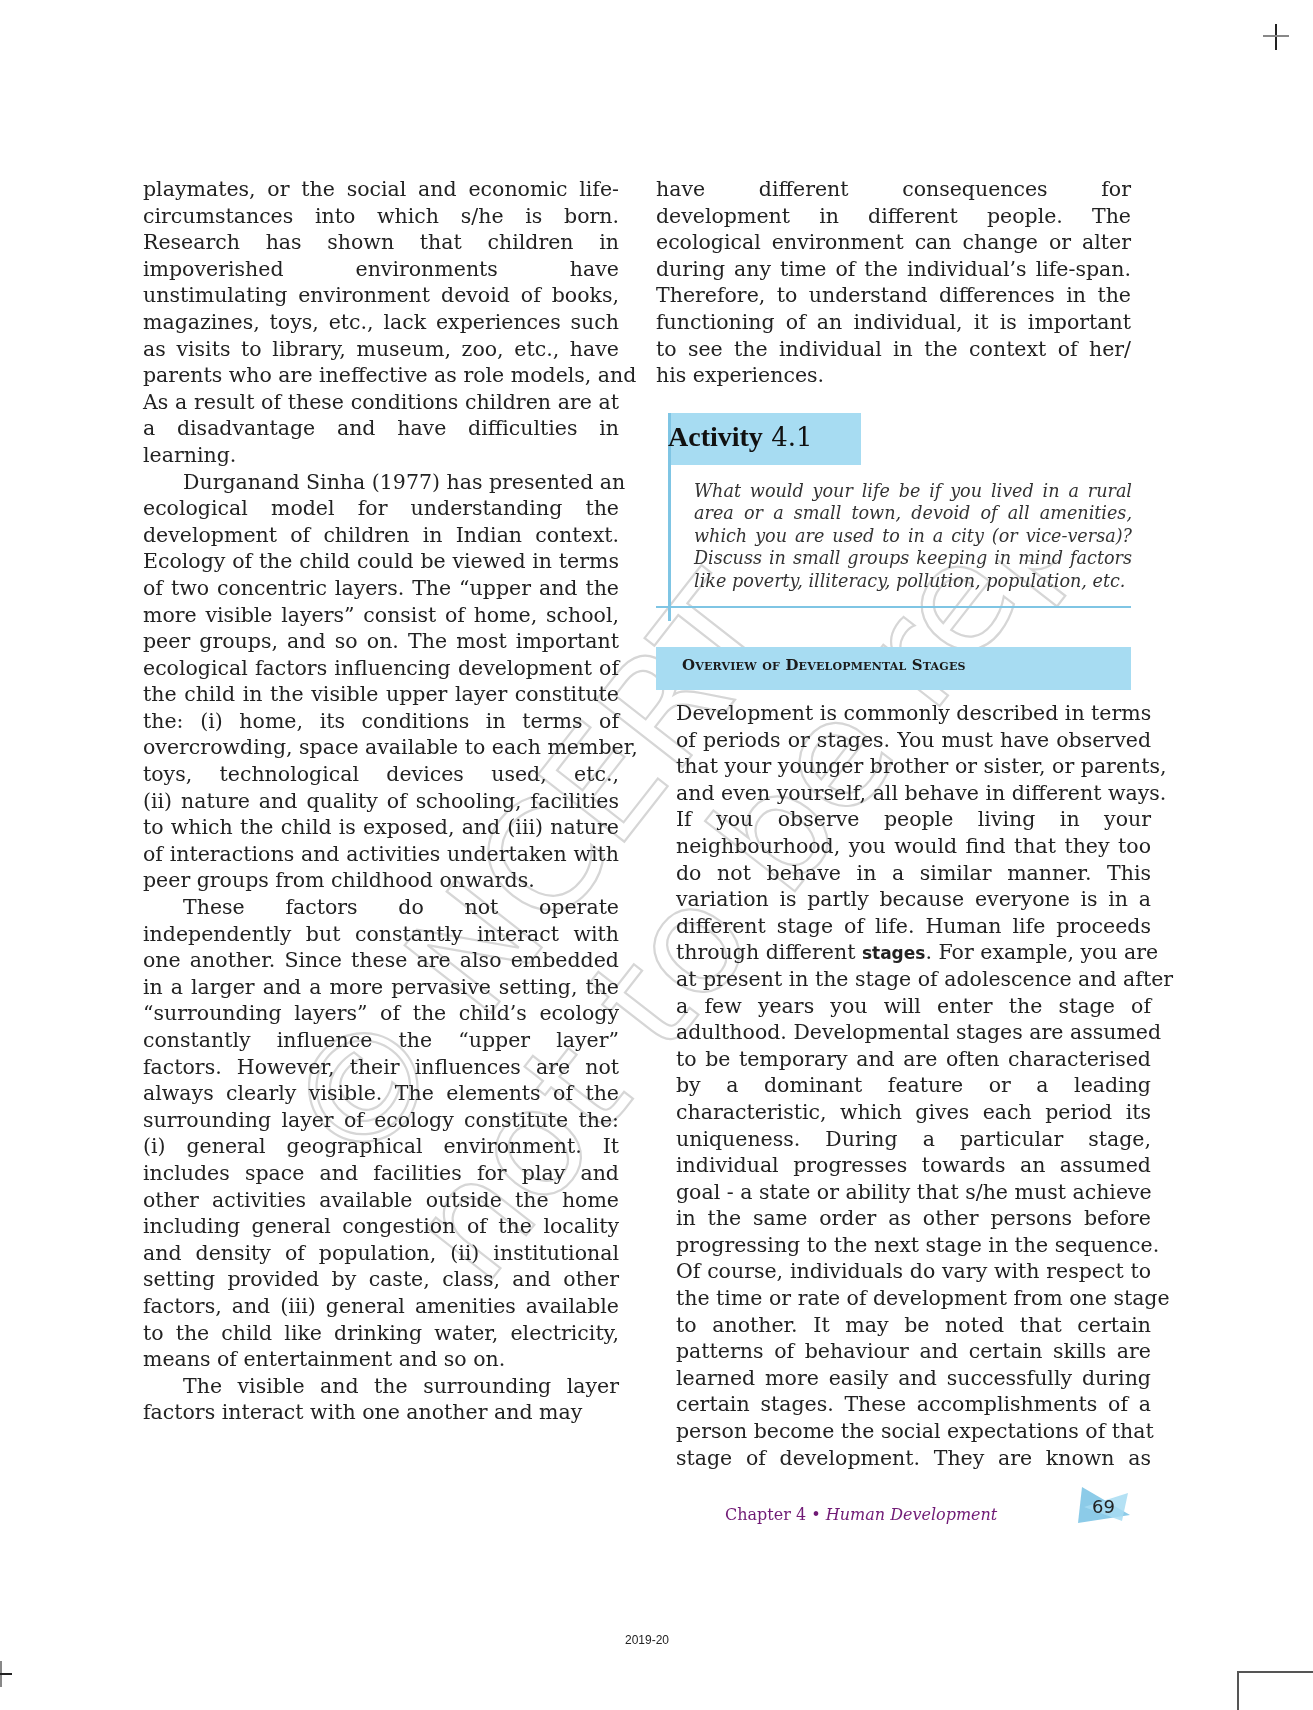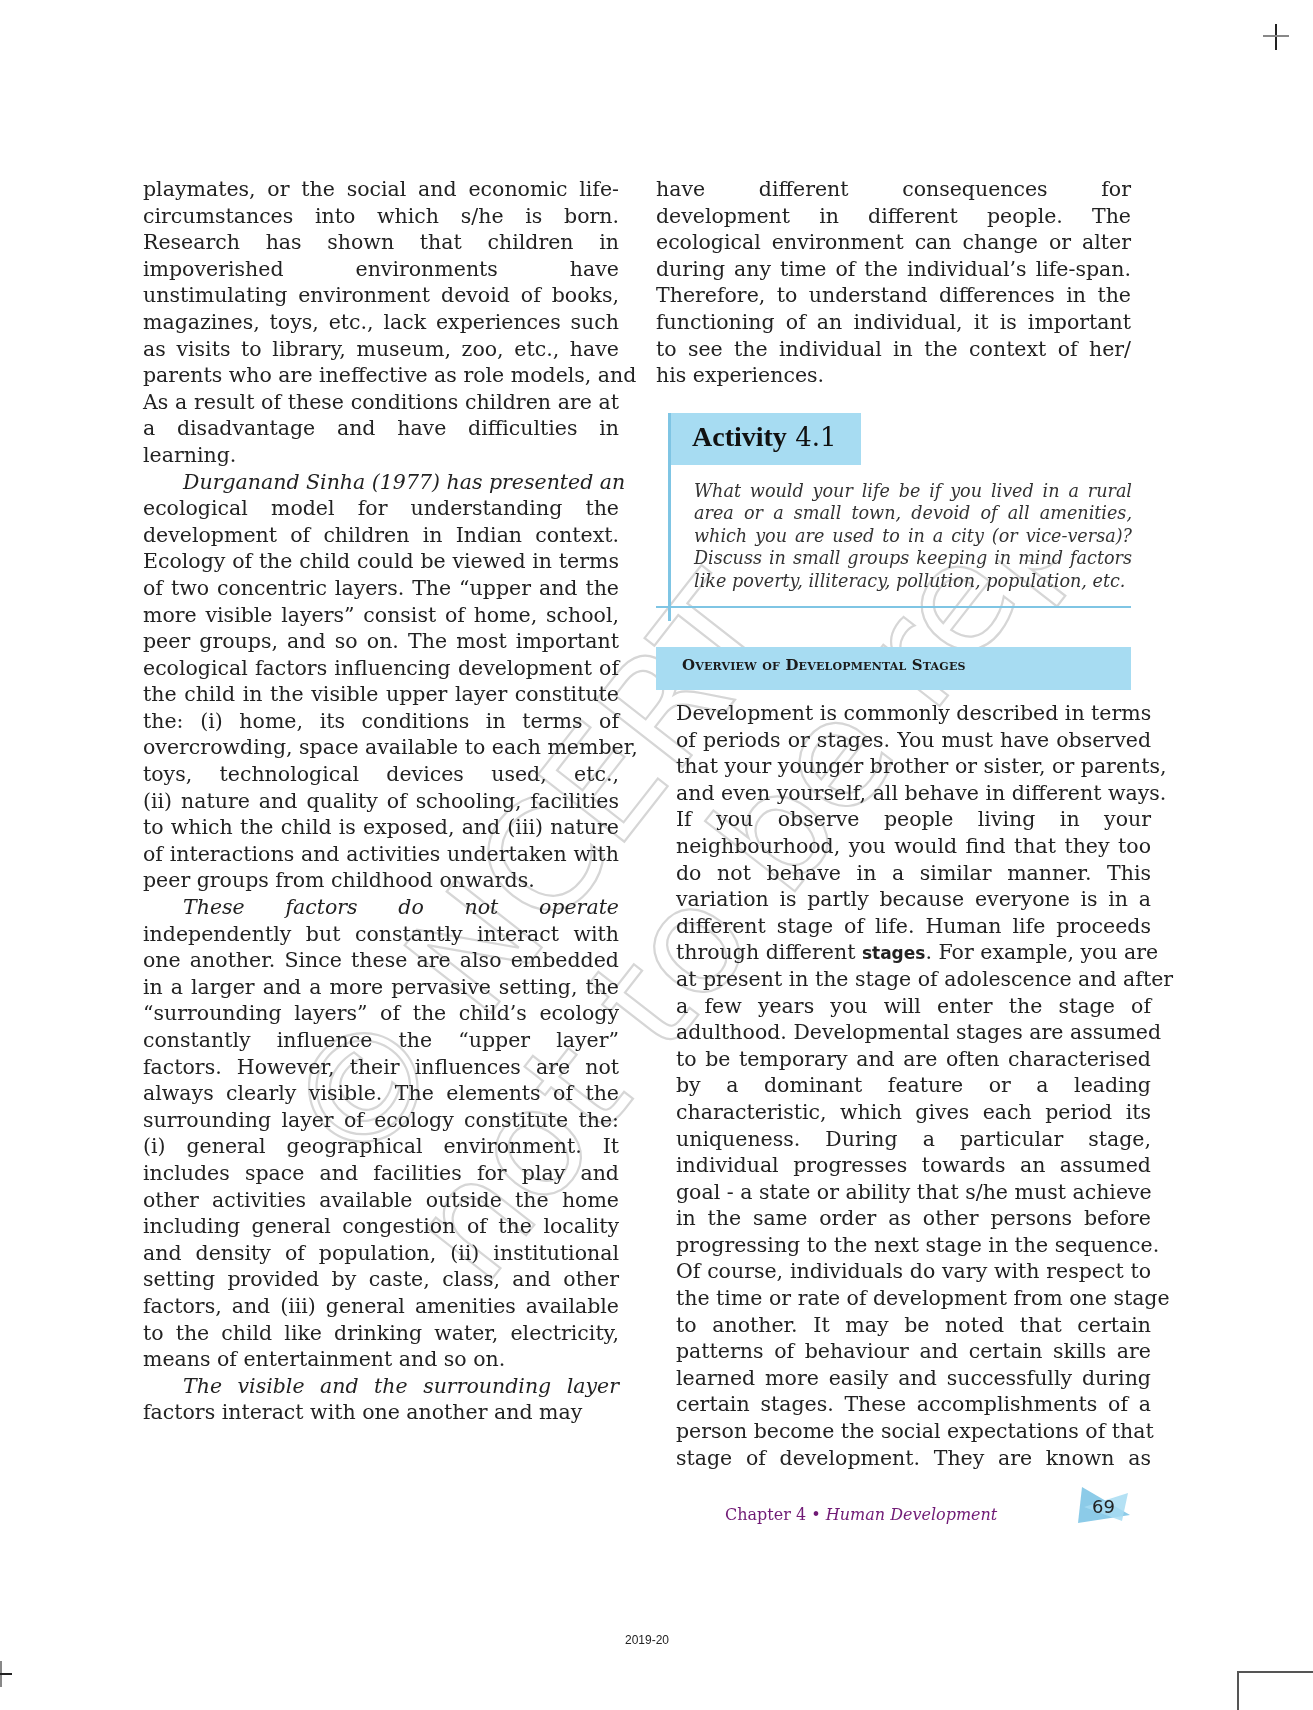--- a/index.html
+++ b/index.html
@@ -5,26 +5,26 @@
   html, body { margin:0; padding:0; background:#ffffff; }
   body { width:1313px; height:1710px; position:relative; overflow:hidden;
          font-family:"DejaVu Serif","Liberation Serif",serif; color:#222; }
   .col { position:absolute; font-size:20.5px; line-height:26.6px; text-align:justify; }
   .col p { margin:0; }
   .col .line { display:block; white-space:nowrap; text-align:justify; text-align-last:justify; height:26.6px; }
   .col .line.last { text-align-last:left; }
   #left-col { left:143px; top:176px; width:476px; }
   #right-col-top { left:656px; top:176px; width:475px; }
   #right-col-main { left:676px; top:700px; width:475px; }
-  .indent { padding-left:40px;font-style:italic; }
+  .indent { padding-left:40px; }
   b.kw { font-weight:bold; font-family:"DejaVu Sans","Liberation Sans",sans-serif; font-size:17px; }
 
   
   #activity-header { position:absolute; left:669px; top:413px; width:192px; height:52px; background:#a7dcf2; }
-  #activity-title { position:absolute; left:692px; top:421px; font-size:26px; color:#111;
+  #activity-title { position:absolute; left:668px; top:421px; font-size:26px; color:#111;
                     font-family:"DejaVu Serif","Liberation Serif",serif; }
   #activity-title .word { font-weight:bold; font-family:"Liberation Serif",serif; font-size:28px; }
   #activity-vline { position:absolute; left:668px; top:413px; width:3px; height:208px; background:#7fc5e4; }
   #activity-hline { position:absolute; left:656px; top:606px; width:475px; height:2px; background:#7fc5e4; }
   #activity-body { position:absolute; left:694px; top:480px; width:438px; font-style:italic;
                    font-size:17.6px; line-height:22.4px; color:#333; font-family:"DejaVu Serif","Liberation Serif",serif; }
   #activity-body .line { display:block; white-space:nowrap; text-align:justify; text-align-last:justify; }
   #activity-body .line.last { text-align-last:left; }
 
   

